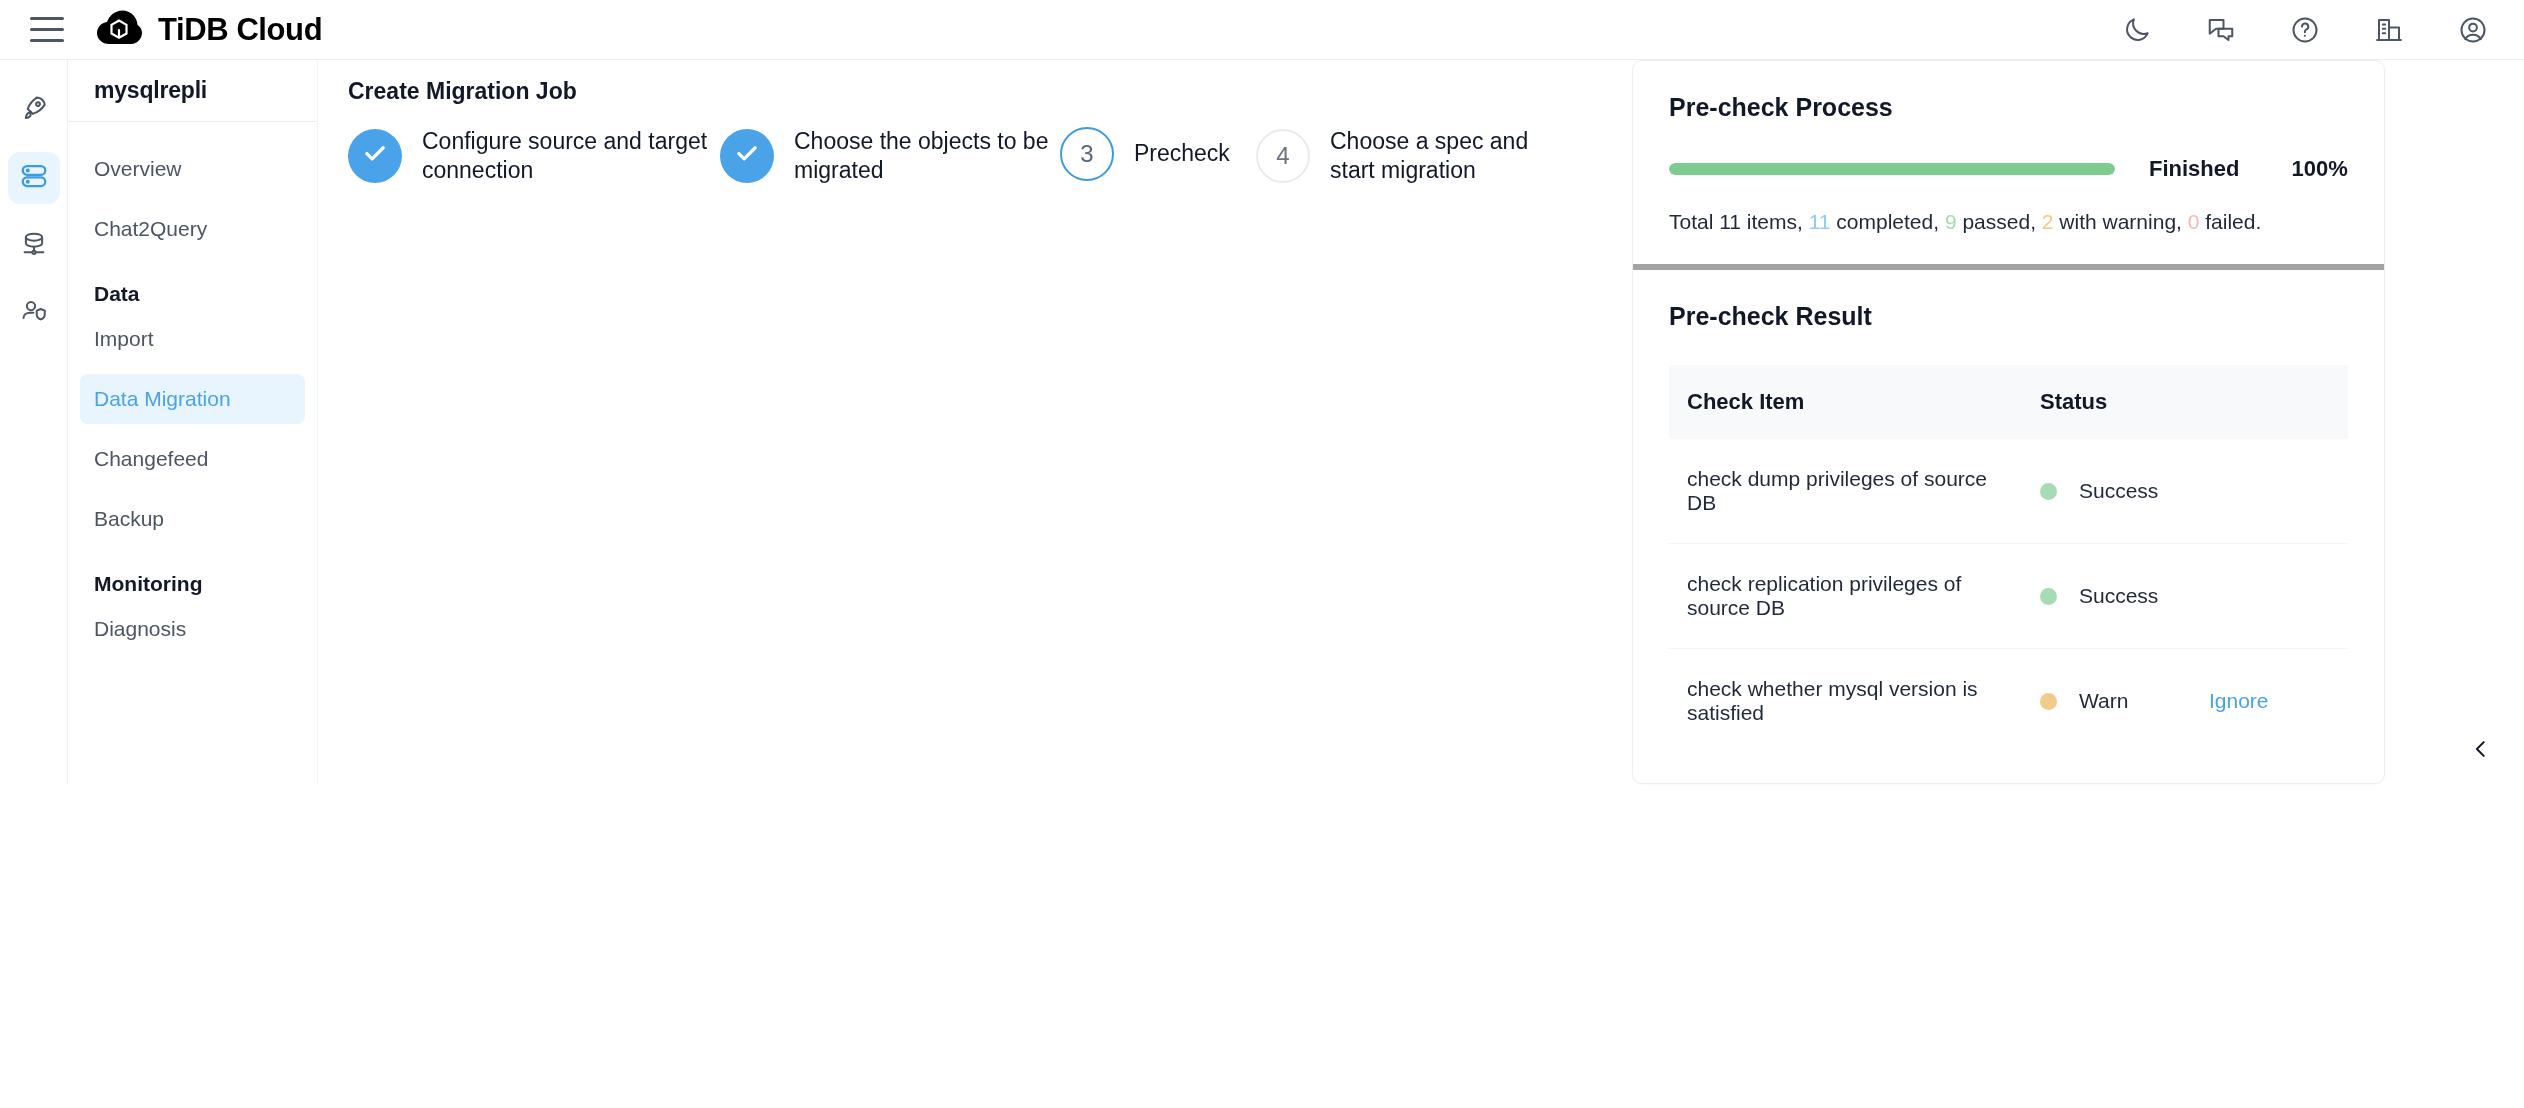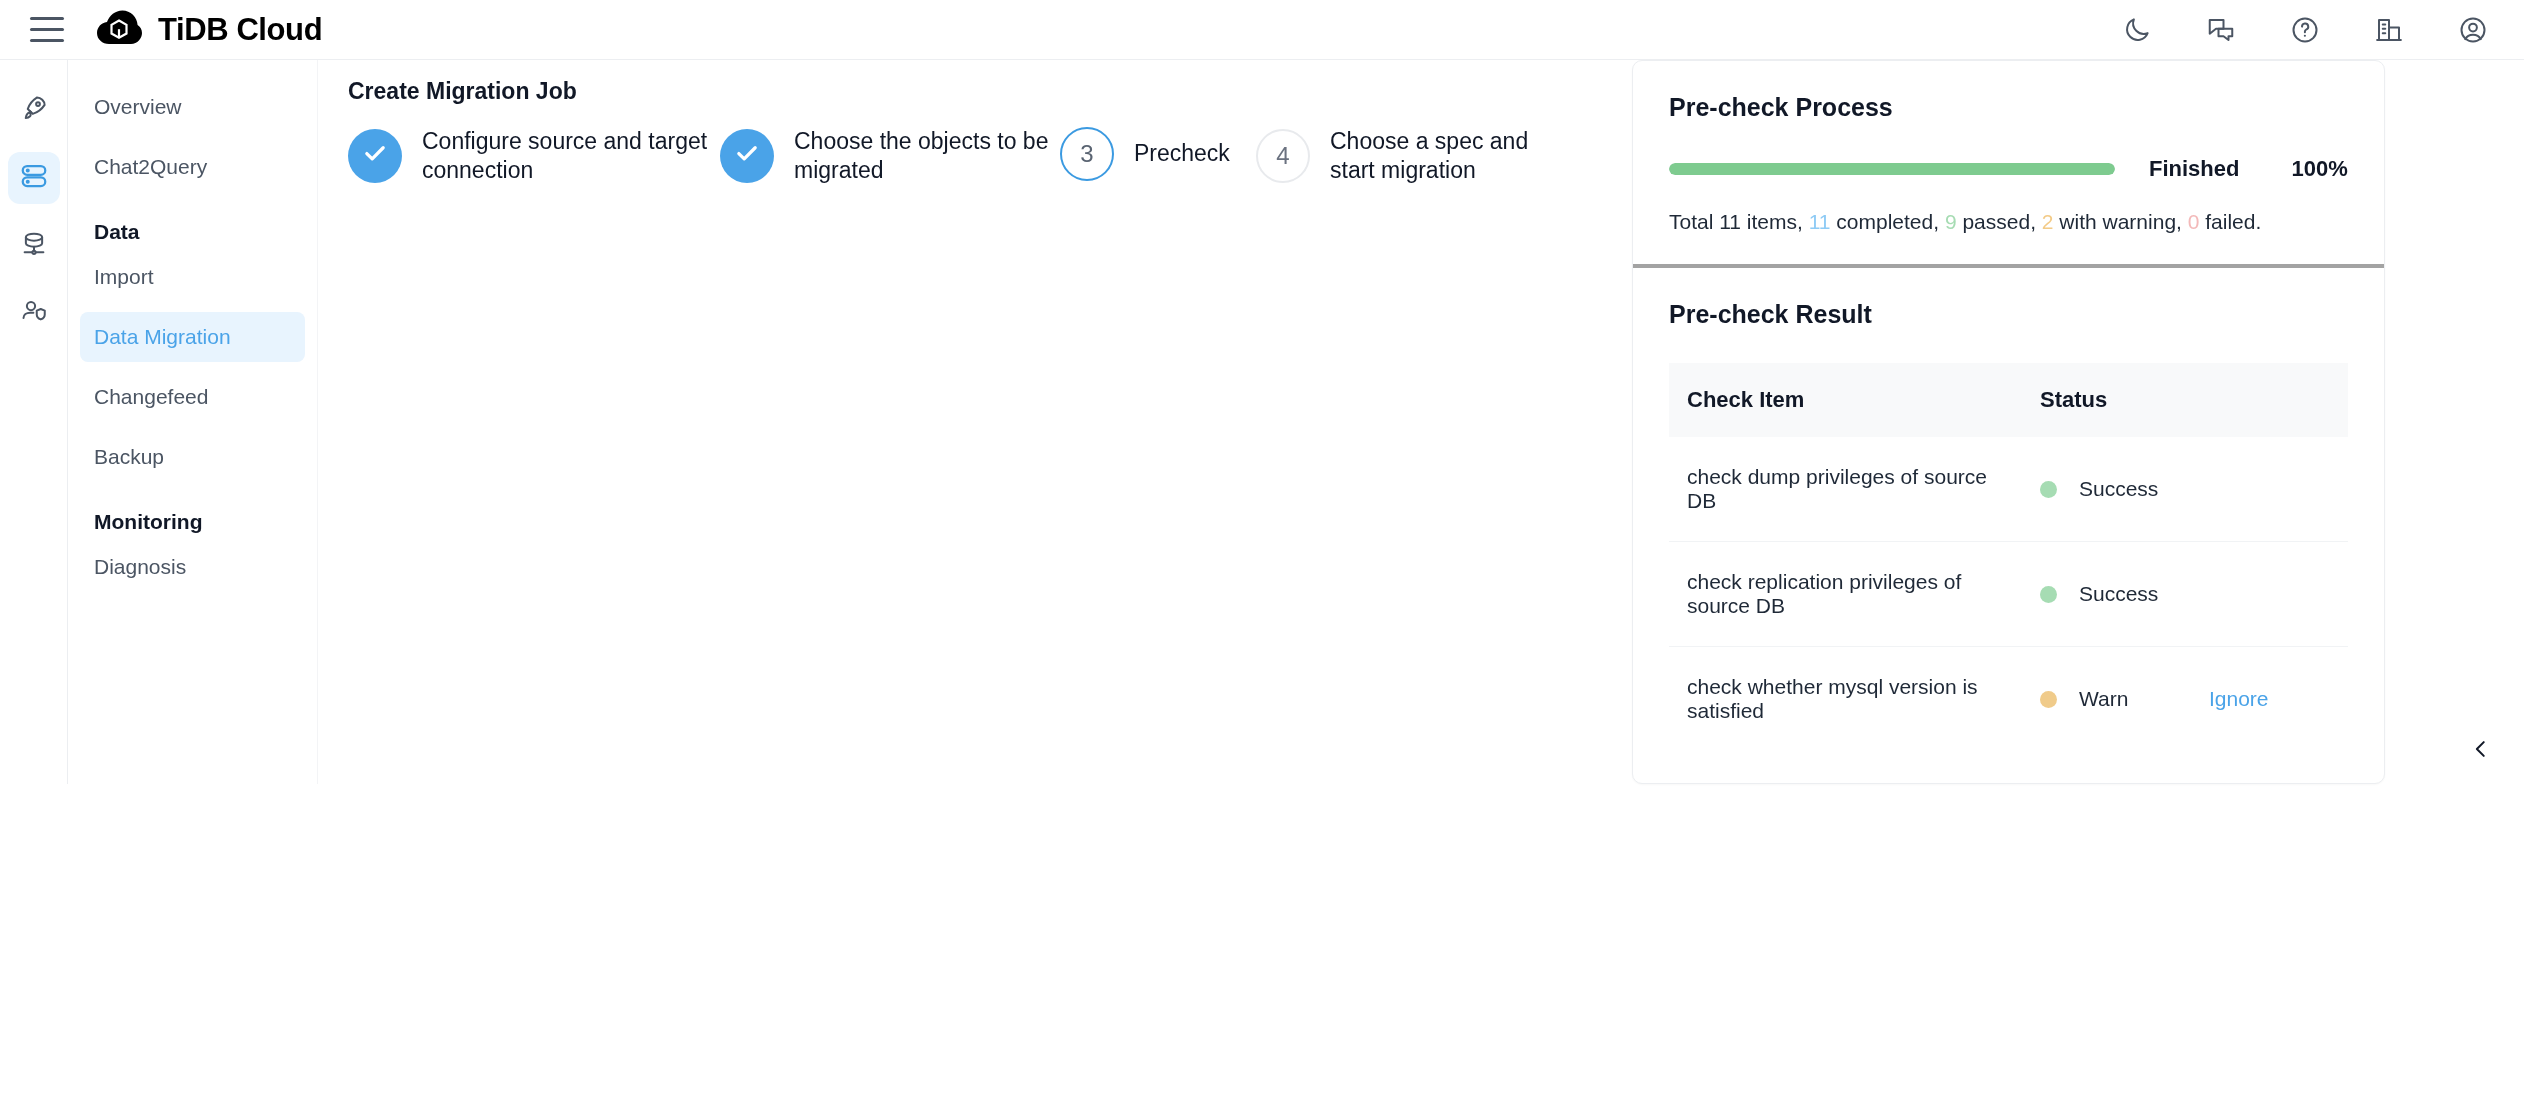--- a/index.html
+++ b/index.html
@@ -94,21 +94,21 @@
   .step-label { font-size: 23px; line-height: 1.28; color: #111827; }
 
   
   .card {
     margin: 0 30px 0 30px;
     border: 1px solid #eceef1; border-radius: 10px; background: #fff;
     box-shadow: 0 1px 2px rgba(16,24,40,.03);
     overflow: hidden;
   }
   .card-section { padding: 32px 36px 30px 36px; }
-  .card-divider { border-top: 4px solid #a3a3a3; }
+  .card-divider { border-top: 6px solid #a3a3a3; }
   .section-title { font-size: 25px; font-weight: bold; color: #111827; margin-bottom: 34px; }
 
   .progress-row { display: flex; align-items: center; gap: 0; }
   .progress-track {
     flex: 1; height: 12px; border-radius: 6px; background: #eef1f4; overflow: hidden;
   }
   .progress-fill { height: 100%; border-radius: 6px; background: #7ecb8f; }
   .progress-status { font-size: 22px; font-weight: bold; color: #111827; margin-left: 34px; }
   .progress-pct { font-size: 22px; font-weight: bold; color: #111827; margin-left: 52px; }
 
@@ -256,20 +256,23 @@
           <svg width="30" height="30" viewBox="0 0 24 24" fill="none" stroke="currentColor" stroke-width="1.6" stroke-linecap="round" stroke-linejoin="round">
             <circle cx="9.6" cy="7.2" r="3.3"></circle>
             <path d="M3.6 16.8c0-2.6 2.4-4.3 5.3-4.3h2.6"></path>
             <path d="M17.4 9.6l3.2 1.3v3c0 2.1-1.6 3.4-3.2 4-1.6-.6-3.2-1.9-3.2-4v-3l3.2-1.3z"></path>
           </svg>
         </span>
       </div>
     </div>
 
     <div class="sidebar">
+      <div class="sidebar-header">
+        <div class="sidebar-title">mysqlrepli</div>
+      </div>
       <div class="sidebar-nav">
         <div class="nav-link">Overview</div>
         <div class="nav-link">Chat2Query</div>
         <div class="nav-group">Data</div>
         <div class="nav-link">Import</div>
         <div class="nav-link active">Data Migration</div>
         <div class="nav-link">Changefeed</div>
         <div class="nav-link">Backup</div>
         <div class="nav-group">Monitoring</div>
         <div class="nav-link">Diagnosis</div>

